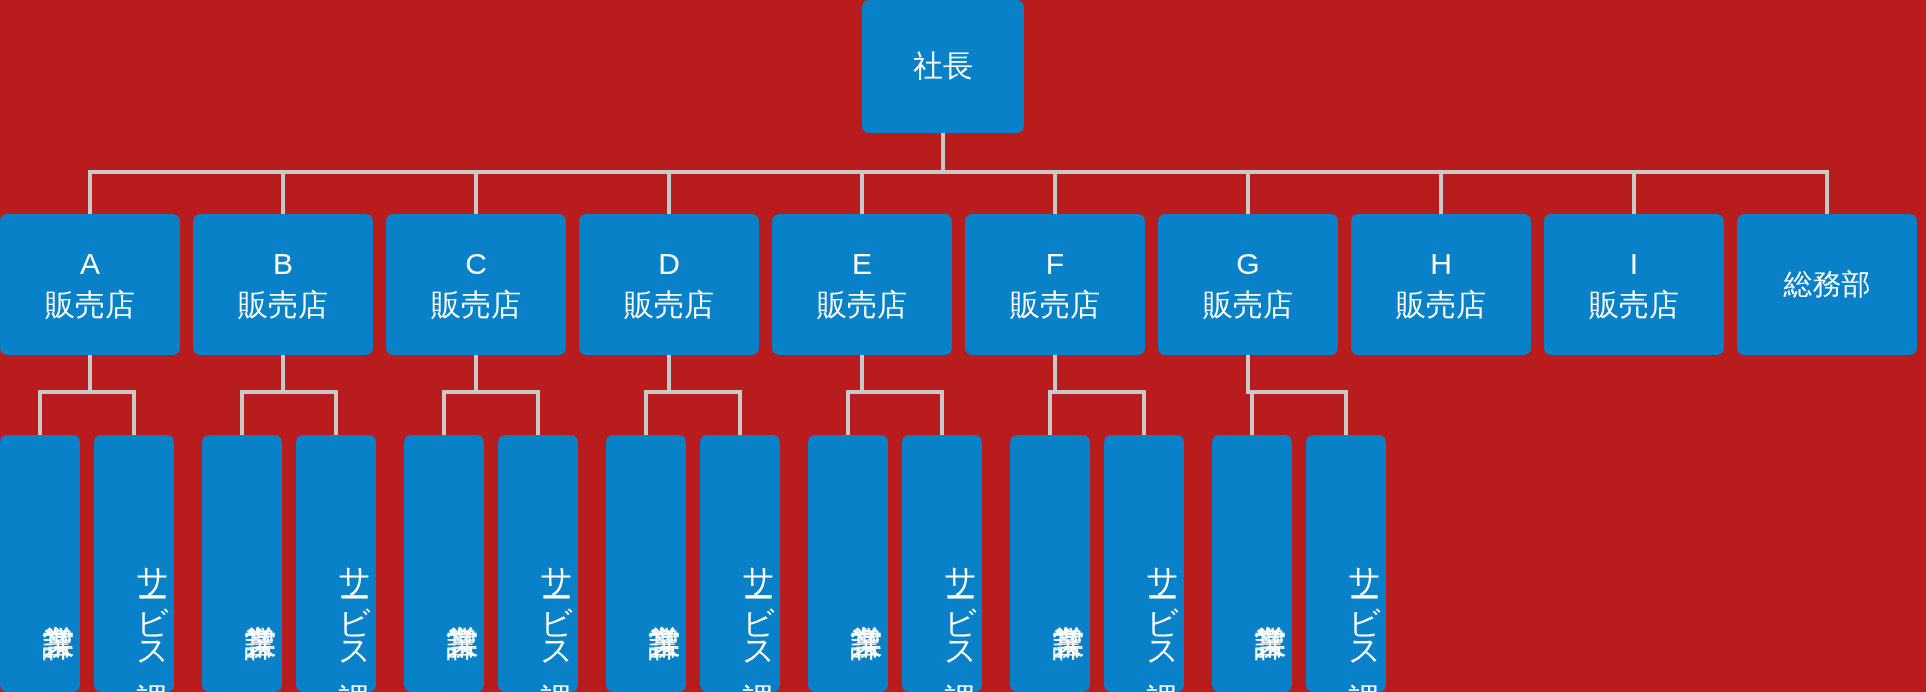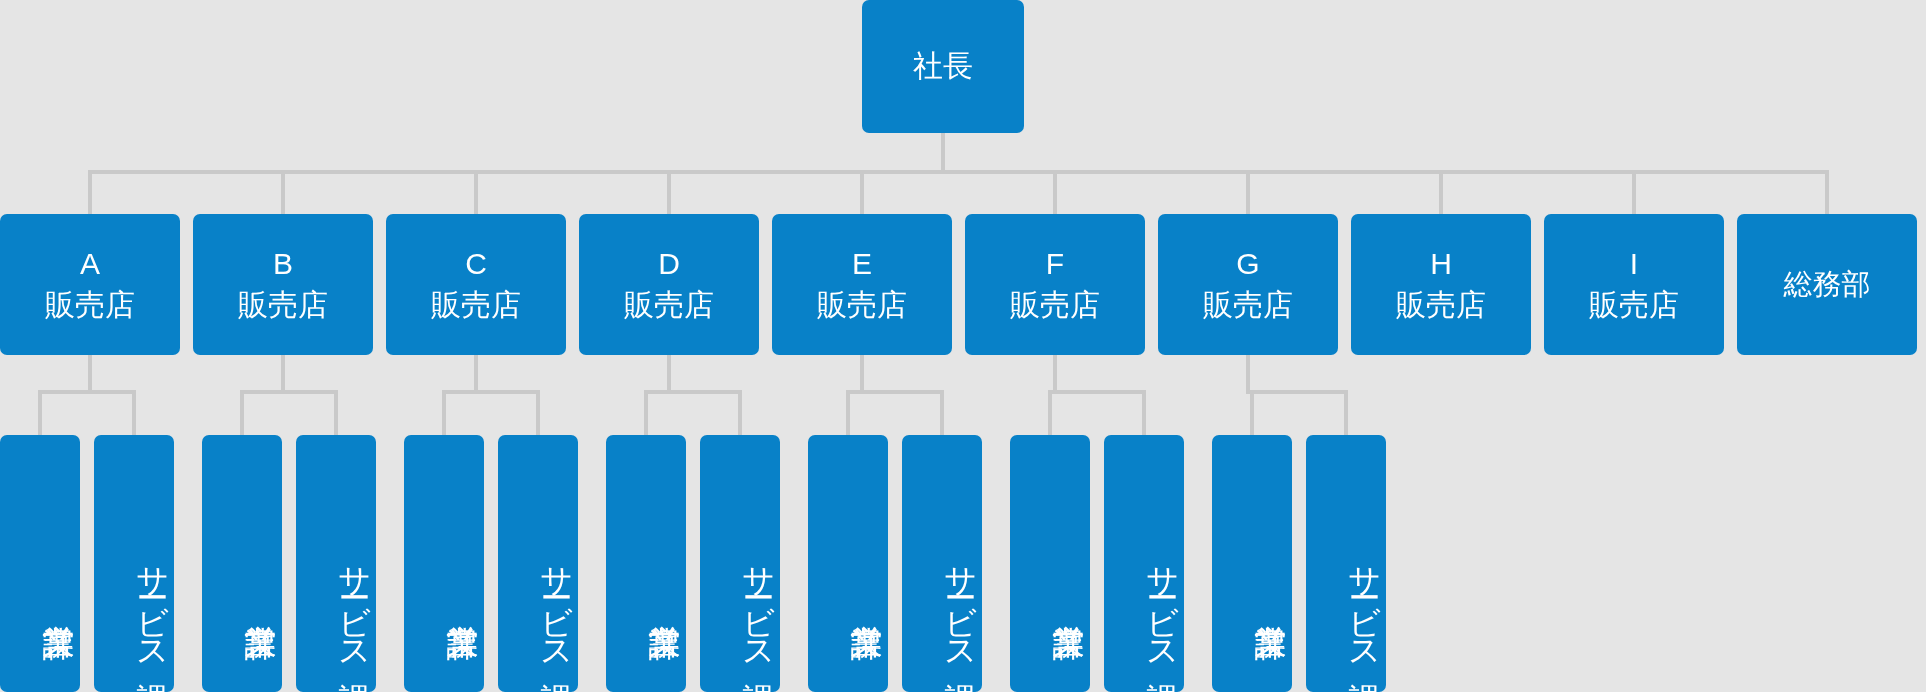--- a/index.html
+++ b/index.html
@@ -8,21 +8,21 @@
     padding: 0;
     background: #000000;
   }
   body {
     font-family: "Liberation Sans", "DejaVu Sans", sans-serif;
   }
   #chart {
     position: relative;
     width: 1926px;
     height: 692px;
-    background: #e5e5e5;
+    background: #b91c1c;
     overflow: hidden;
   }
   .node {
     position: absolute;
     background: #0881C8;
     border-radius: 7px;
     color: #FFFFFF;
     display: flex;
     align-items: center;
     justify-content: center;

